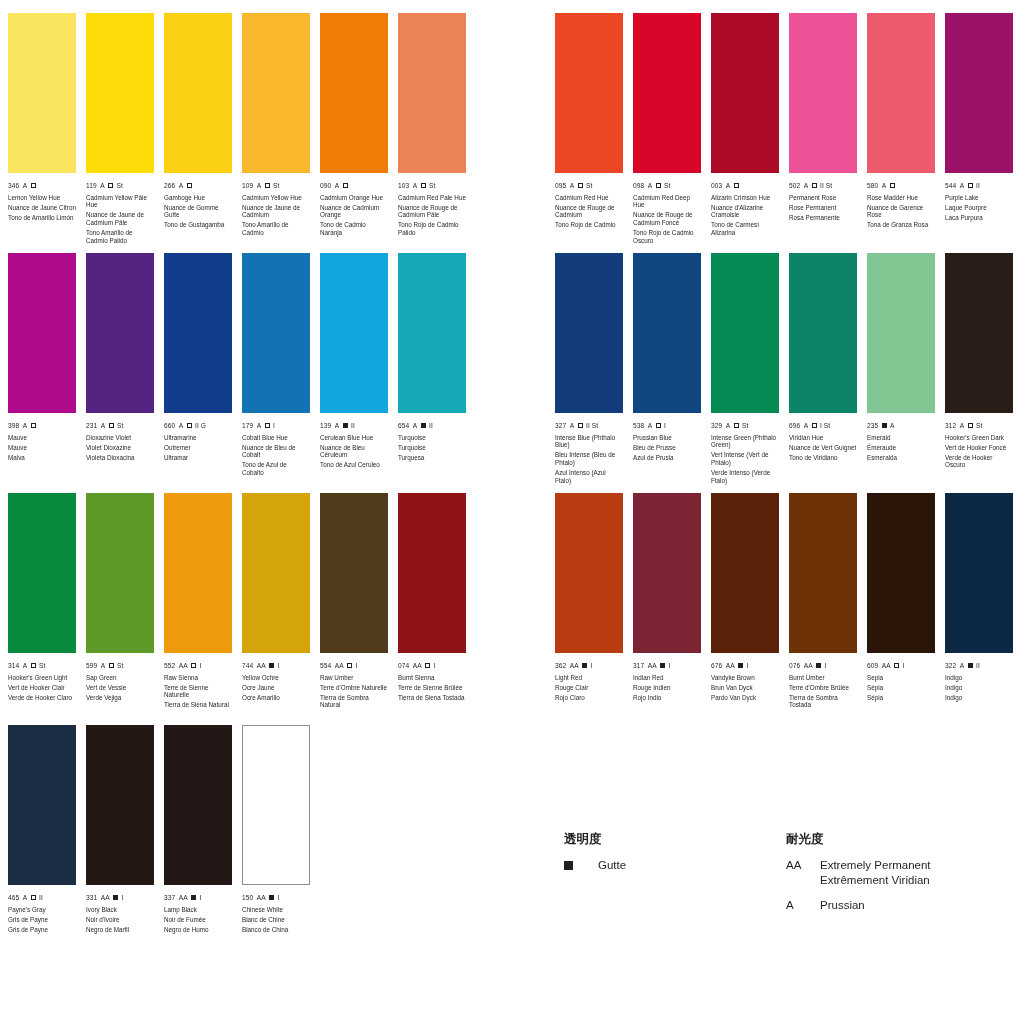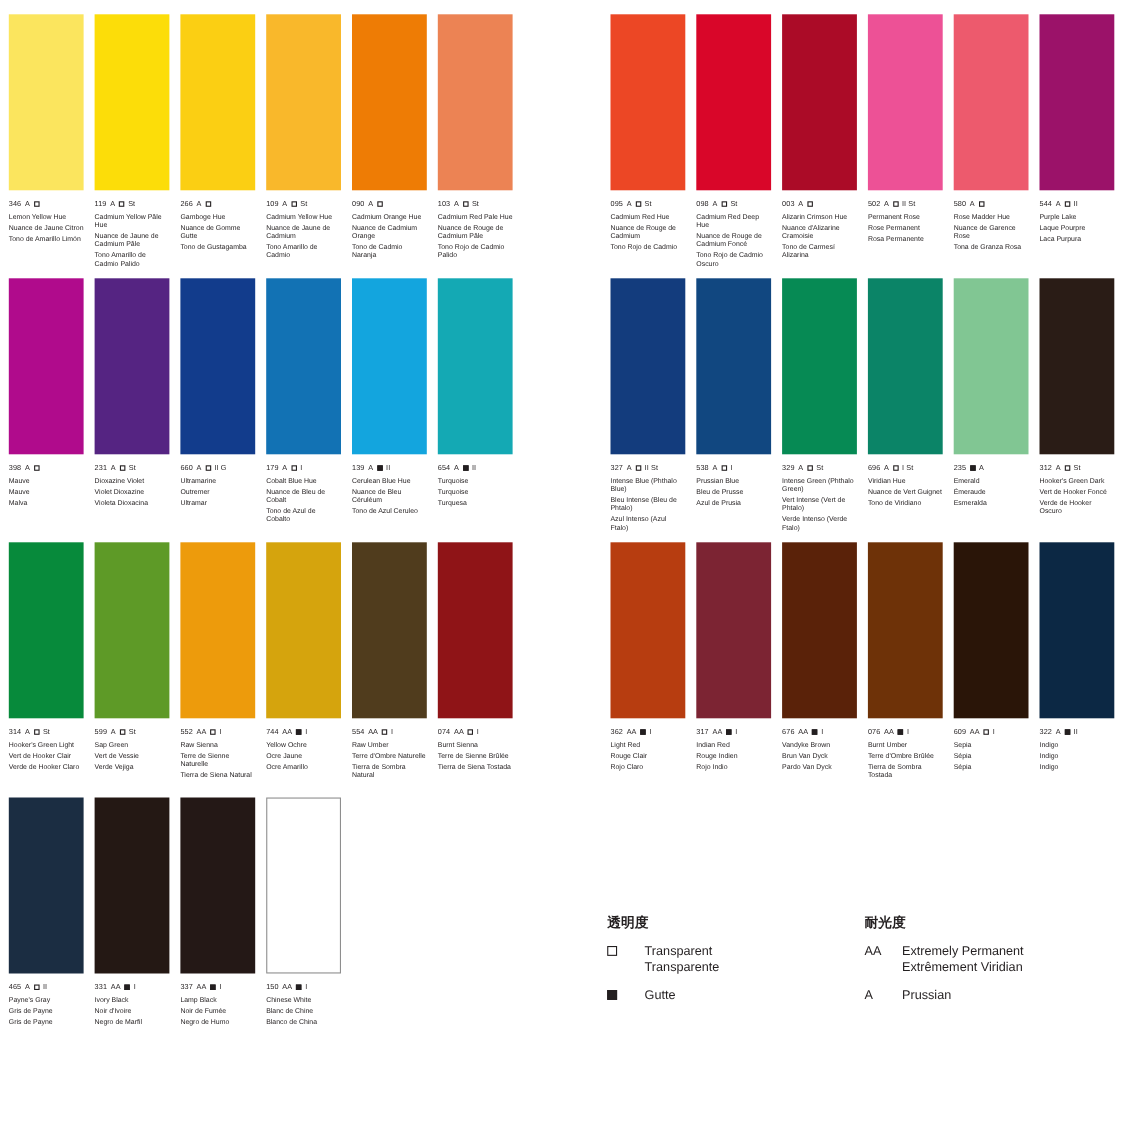--- a/index.html
+++ b/index.html
@@ -77,21 +77,21 @@
   .names .n-es { margin-bottom: 0; }
 
   
   #legend {
     position: absolute;
     left: 552px;
     top: 832px;
     width: 470px;
   }
   .legend-col { position: absolute; top: 0; }
-  .legend-col.transparency { left: 0; width: 230px; }
+  .legend-col.transparency { left: 12px; width: 230px; }
   .legend-col.lightfast    { left: 234px; width: 240px; }
   .legend-title {
     font-size: 12.5px;
     font-weight: bold;
     line-height: 14px;
     margin: 0 0 12px 0;
     color: #231f20;
   }
   .legend-row {
     display: flex;
@@ -695,29 +695,20 @@
             </div>
           </div>
         </div>
       </div>
     </div>
 
   <div id="legend">
     <div class="legend-col transparency">
       <p class="legend-title">透明度</p>
 
-      <div class="legend-row">
-        <div class="legend-key">
-          <span class="lsq transparent"></span>
-        </div>
-        <div class="legend-val">
-          <p class="lv">Transparent</p>
-          <p class="lv">Transparente</p>
-        </div>
-      </div>
 
       <div class="legend-row">
         <div class="legend-key">
           <span class="lsq opaque"></span>
         </div>
         <div class="legend-val">
           <p class="lv">Gutte</p>
         </div>
       </div>
     </div>

